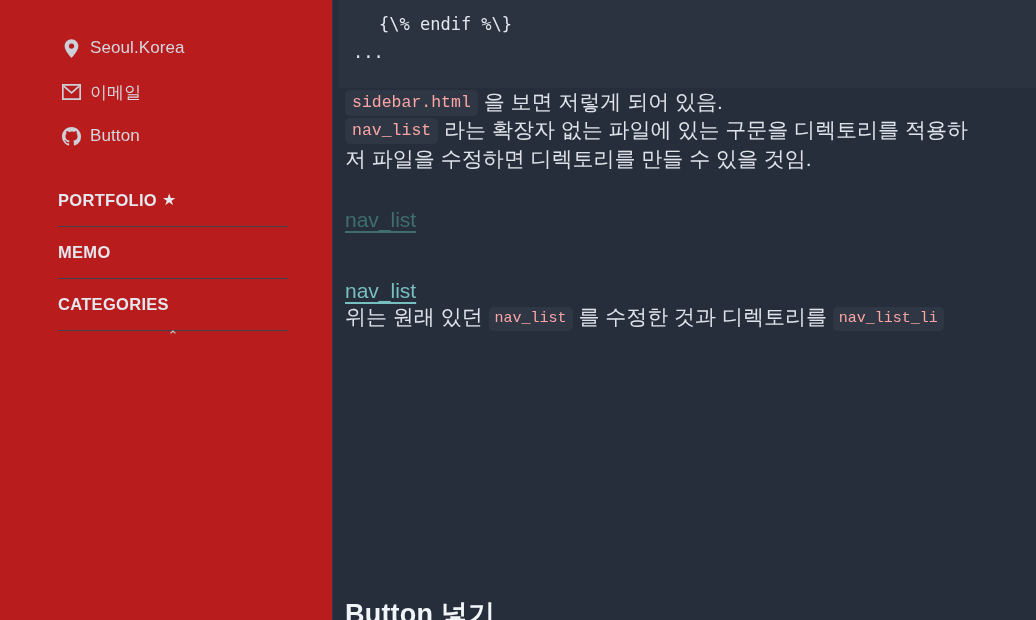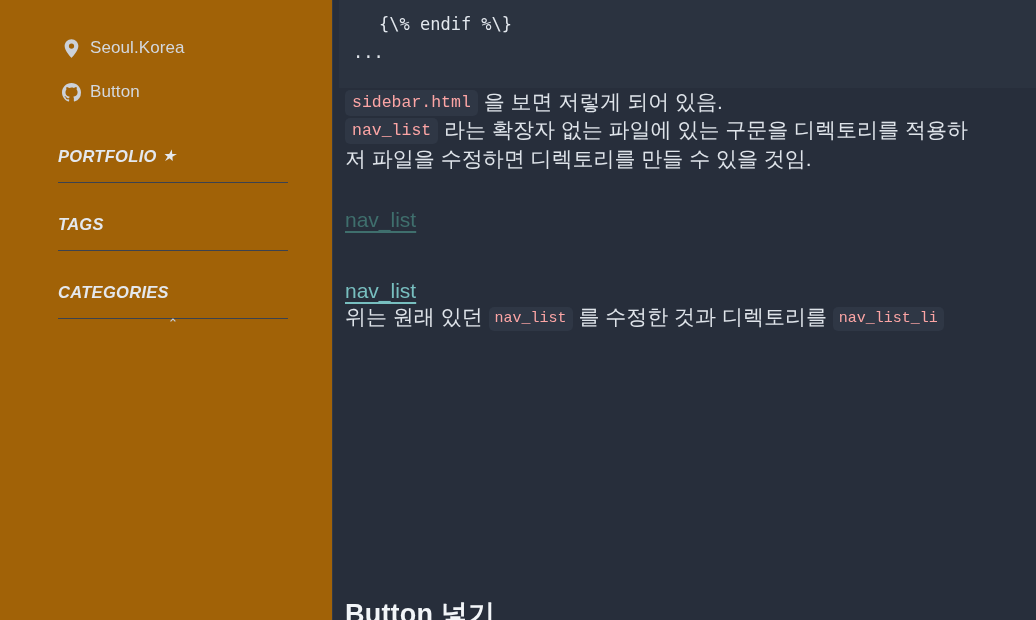--- a/index.html
+++ b/index.html
@@ -19,21 +19,21 @@
     display: flex;
     overflow: hidden;
   }
 
   
   .sidebar {
     position: relative;
     width: 333px;
     min-width: 333px;
     height: 620px;
-    background: #a16207;
+    background: #b91c1c;
     border-right: 1px solid #323a48;
     padding: 0;
     overflow: hidden;
   }
 
   .contact-list {
     list-style: none;
     margin: 0;
     padding: 26px 0 0 0;
   }
@@ -61,24 +61,23 @@
   .contact-label { display: inline-block; }
 
   
   .nav-menu {
     list-style: none;
     margin: 0;
     padding: 20px 0 0 0;
   }
   .nav-entry {
     position: relative;
-    margin: 0 44px 18px 58px;
+    margin: 0 44px 2px 58px;
     padding: 14px 0 16px 0;
     border-bottom: 1px solid #3b4250;
-    font-style: italic;
   }
   .nav-entry:first-child { padding-top: 12px; }
   .nav-label {
     color: #e4e8ee;
     font-size: 16.5px;
     font-weight: bold;
     letter-spacing: 0.3px;
   }
   .nav-star {
     color: #e4e8ee;
@@ -198,37 +197,46 @@
 
       <li class="contact-item">
         <span class="contact-icon">
           <svg width="15" height="19" viewBox="0 0 24 30" aria-hidden="true">
             <path d="M12 0C5.9 0 1 4.9 1 11c0 8.2 11 19 11 19s11-10.8 11-19c0-6.1-4.9-11-11-11zm0 15.2A4.2 4.2 0 1 1 12 6.8a4.2 4.2 0 0 1 0 8.4z"></path>
           </svg>
         </span>
         <span class="contact-label">Seoul.Korea</span>
       </li>
 
+      <li class="contact-item">
+        <span class="contact-icon">
+          <svg width="19" height="16" viewBox="0 0 24 20" aria-hidden="true">
+            <path d="M1 1h22v18H1z" fill="none" stroke="#ccd1d9" stroke-width="2.2"></path>
+            <path d="M2.2 2.6L12 11l9.8-8.4" fill="none" stroke="#ccd1d9" stroke-width="2.2"></path>
+          </svg>
+        </span>
+        <span class="contact-label">이메일</span>
+      </li>
 
       <li class="contact-item">
         <span class="contact-icon">
           <svg width="19" height="19" viewBox="0 0 16 16" aria-hidden="true">
             <path d="M8 0C3.58 0 0 3.58 0 8c0 3.54 2.29 6.53 5.47 7.59.4.07.55-.17.55-.38 0-.19-.01-.82-.01-1.49-2.01.37-2.53-.49-2.69-.94-.09-.23-.48-.94-.82-1.13-.28-.15-.68-.52-.01-.53.63-.01 1.08.58 1.23.82.72 1.21 1.87.87 2.33.66.07-.52.28-.87.51-1.07-1.78-.2-3.64-.89-3.64-3.95 0-.87.31-1.59.82-2.15-.08-.2-.36-1.02.08-2.12 0 0 .67-.21 2.2.82a7.4 7.4 0 0 1 2-.27c.68 0 1.36.09 2 .27 1.53-1.04 2.2-.82 2.2-.82.44 1.1.16 1.92.08 2.12.51.56.82 1.27.82 2.15 0 3.07-1.87 3.75-3.65 3.95.29.25.54.73.54 1.48 0 1.07-.01 1.93-.01 2.2 0 .21.15.46.55.38A8.01 8.01 0 0 0 16 8c0-4.42-3.58-8-8-8z"></path>
           </svg>
         </span>
         <span class="contact-label">Button</span>
       </li>
     </ul>
 
     <ul class="nav-menu">
       <li class="nav-entry">
         <span class="nav-label">PORTFOLIO</span><span class="nav-star">★</span>
       </li>
       <li class="nav-entry">
-        <span class="nav-label">TAGS</span>
+        <span class="nav-label">MEMO</span>
       </li>
       <li class="nav-entry">
         <span class="nav-label">CATEGORIES</span>
         <span class="nav-chevron">⌃</span>
       </li>
     </ul>
 
   </aside>
 
   <main class="content">

